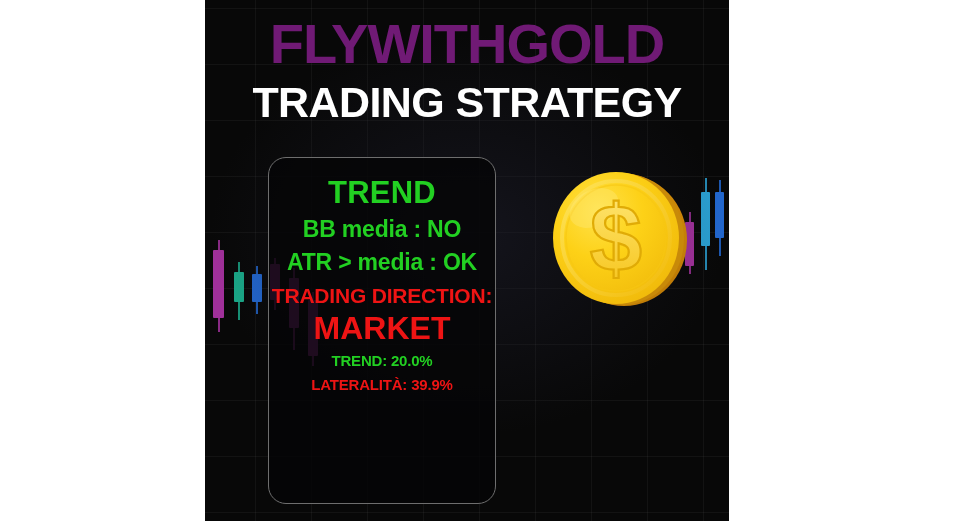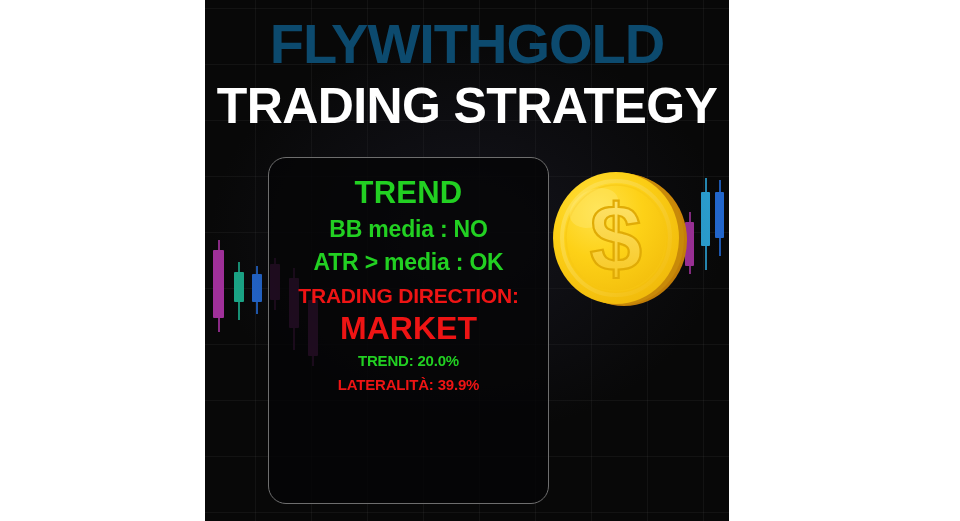--- a/index.html
+++ b/index.html
@@ -77,43 +77,43 @@
     position: absolute;
     left: 205px;
     top: 16px;
     width: 524px;
     text-align: center;
     z-index: 6;
   }
   #title-main {
     font-size: 56px;
     font-weight: bold;
-    color: #0c4a6e;
+    color: #701a75;
     letter-spacing: -1.0px;
     line-height: 1.0;
     white-space: nowrap;
     font-family: "Liberation Sans", sans-serif;
   }
   #title-sub {
     margin-top: 9px;
-    font-size: 50px;
+    font-size: 43px;
     font-weight: bold;
     color: #ffffff;
     letter-spacing: -0.6px;
     line-height: 1.0;
     white-space: nowrap;
     font-family: "Liberation Sans", sans-serif;
   }
 
   
   #info-panel {
     position: absolute;
     left: 268px;
     top: 157px;
-    width: 281px;
+    width: 228px;
     height: 347px;
     box-sizing: border-box;
     border: 1.5px solid #6e6e6e;
     border-radius: 18px;
     background: rgba(5,5,6,0.82);
     z-index: 7;
     padding-top: 9px;
     text-align: center;
     overflow: hidden;
   }

